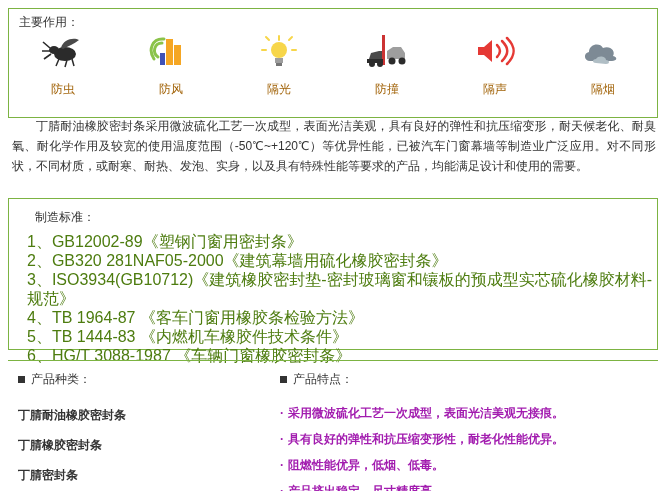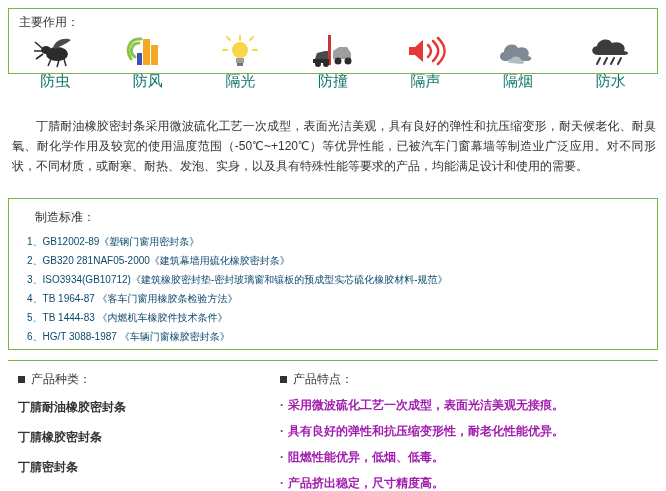--- a/index.html
+++ b/index.html
@@ -21,21 +21,21 @@
     height: 491px;
     box-sizing: border-box;
   }
 
   
   .features-box {
     position: absolute;
     left: 8px;
     top: 8px;
     width: 650px;
-    height: 66px;
+    height: 110px;
     border: 1px solid #7cb342;
     box-sizing: border-box;
     background: #ffffff;
   }
   .features-title {
     position: absolute;
     left: 10px;
     top: 5px;
     font-size: 12px;
     color: #333333;
@@ -54,23 +54,23 @@
     width: 86px;
     text-align: center;
   }
   .feature .ico {
     height: 38px;
     display: flex;
     align-items: flex-end;
     justify-content: center;
   }
   .feature .cap {
-    margin-top: 3px;
-    font-size: 15px;
-    color: #0f766e;
+    margin-top: 12px;
+    font-size: 12px;
+    color: #a16207;
   }
 
   
   .intro {
     position: absolute;
     left: 12px;
     top: 104px;
     width: 644px;
     font-size: 12px;
     line-height: 20px;
@@ -95,23 +95,23 @@
     font-size: 12px;
     color: #333333;
     margin: 2px 0 6px 8px;
   }
   .standards-list {
     margin: 0;
     padding: 0;
     list-style: none;
   }
   .standards-list li {
-    font-size: 10px;
+    font-size: 16px;
     line-height: 19px;
-    color: #0c4a6e;
+    color: #4d7c0f;
   }
 
   
   .bottom {
     position: absolute;
     left: 8px;
     top: 360px;
     width: 650px;
     height: 123px;
     border-top: 1px solid #7cb342;
@@ -125,21 +125,21 @@
   }
   .col-right {
     position: absolute;
     left: 272px;
     top: 10px;
     width: 370px;
   }
   .col-head {
     font-size: 12px;
     color: #333333;
-    margin-bottom: 4px;
+    margin-bottom: 12px;
     display: flex;
     align-items: center;
   }
   .sq {
     display: inline-block;
     width: 7px;
     height: 7px;
     background: #333333;
     margin-right: 6px;
   }
@@ -252,34 +252,20 @@
       <div class="feature">
         <div class="ico">
           <svg width="46" height="36" viewBox="0 0 46 36">
             <path d="M10 28 C4 28, 3 20, 9 19 C9 11, 20 9, 23 15 C30 12, 36 18, 33 23 C38 24, 37 28, 32 28 Z" fill="#7d8a95"></path>
             <path d="M16 30 C12 30, 12 26, 16 26 C18 22, 26 23, 26 27 C30 27, 30 31, 26 31 Z" fill="#b0bec5"></path>
           </svg>
         </div>
         <div class="cap">隔烟</div>
       </div>
 
-      <div class="feature">
-        <div class="ico">
-          <svg width="50" height="36" viewBox="0 0 50 36">
-            <path d="M12 22 C5 22, 4 14, 11 13 C12 6, 23 4, 26 10 C34 7, 41 13, 38 18 C44 19, 43 22, 38 22 Z" fill="#3c3c3c"></path>
-            <g stroke="#3c3c3c" stroke-width="2" stroke-linecap="round">
-              <path d="M14 25 L11 31"></path>
-                <path d="M21 25 L18 31"></path>
-              <path d="M28 25 L25 31"></path>
-                <path d="M35 25 L32 31"></path>
-            </g>
-          </svg>
-        </div>
-        <div class="cap">防水</div>
-      </div>
 
     </div>
   </div>
 
   <p class="intro">丁腈耐油橡胶密封条采用微波硫化工艺一次成型，表面光洁美观，具有良好的弹性和抗压缩变形，耐天候老化、耐臭氧、耐化学作用及较宽的使用温度范围（-50℃~+120℃）等优异性能，已被汽车门窗幕墙等制造业广泛应用。对不同形状，不同材质，或耐寒、耐热、发泡、实身，以及具有特殊性能等要求的产品，均能满足设计和使用的需要。</p>
 
   <div class="standards-box">
     <div class="standards-title">制造标准：</div>
     <ul class="standards-list">
       <li>1、GB12002-89《塑钢门窗用密封条》</li>

